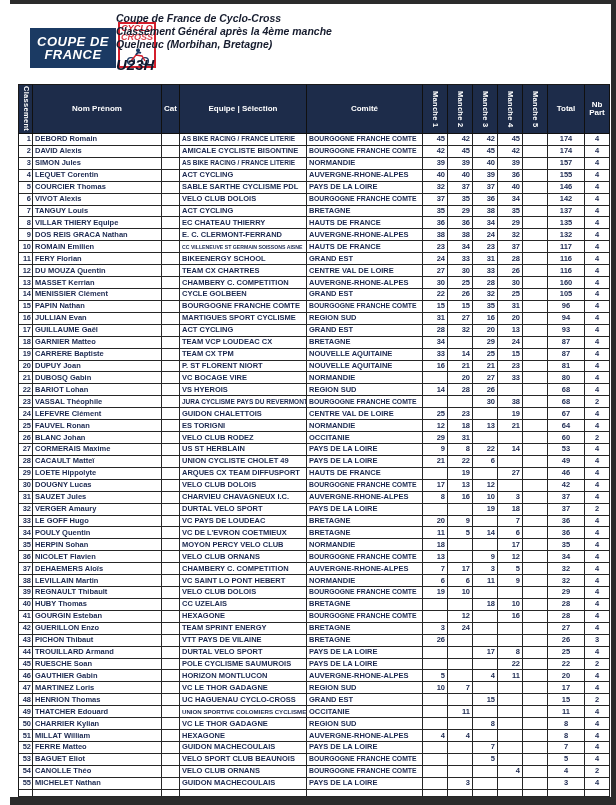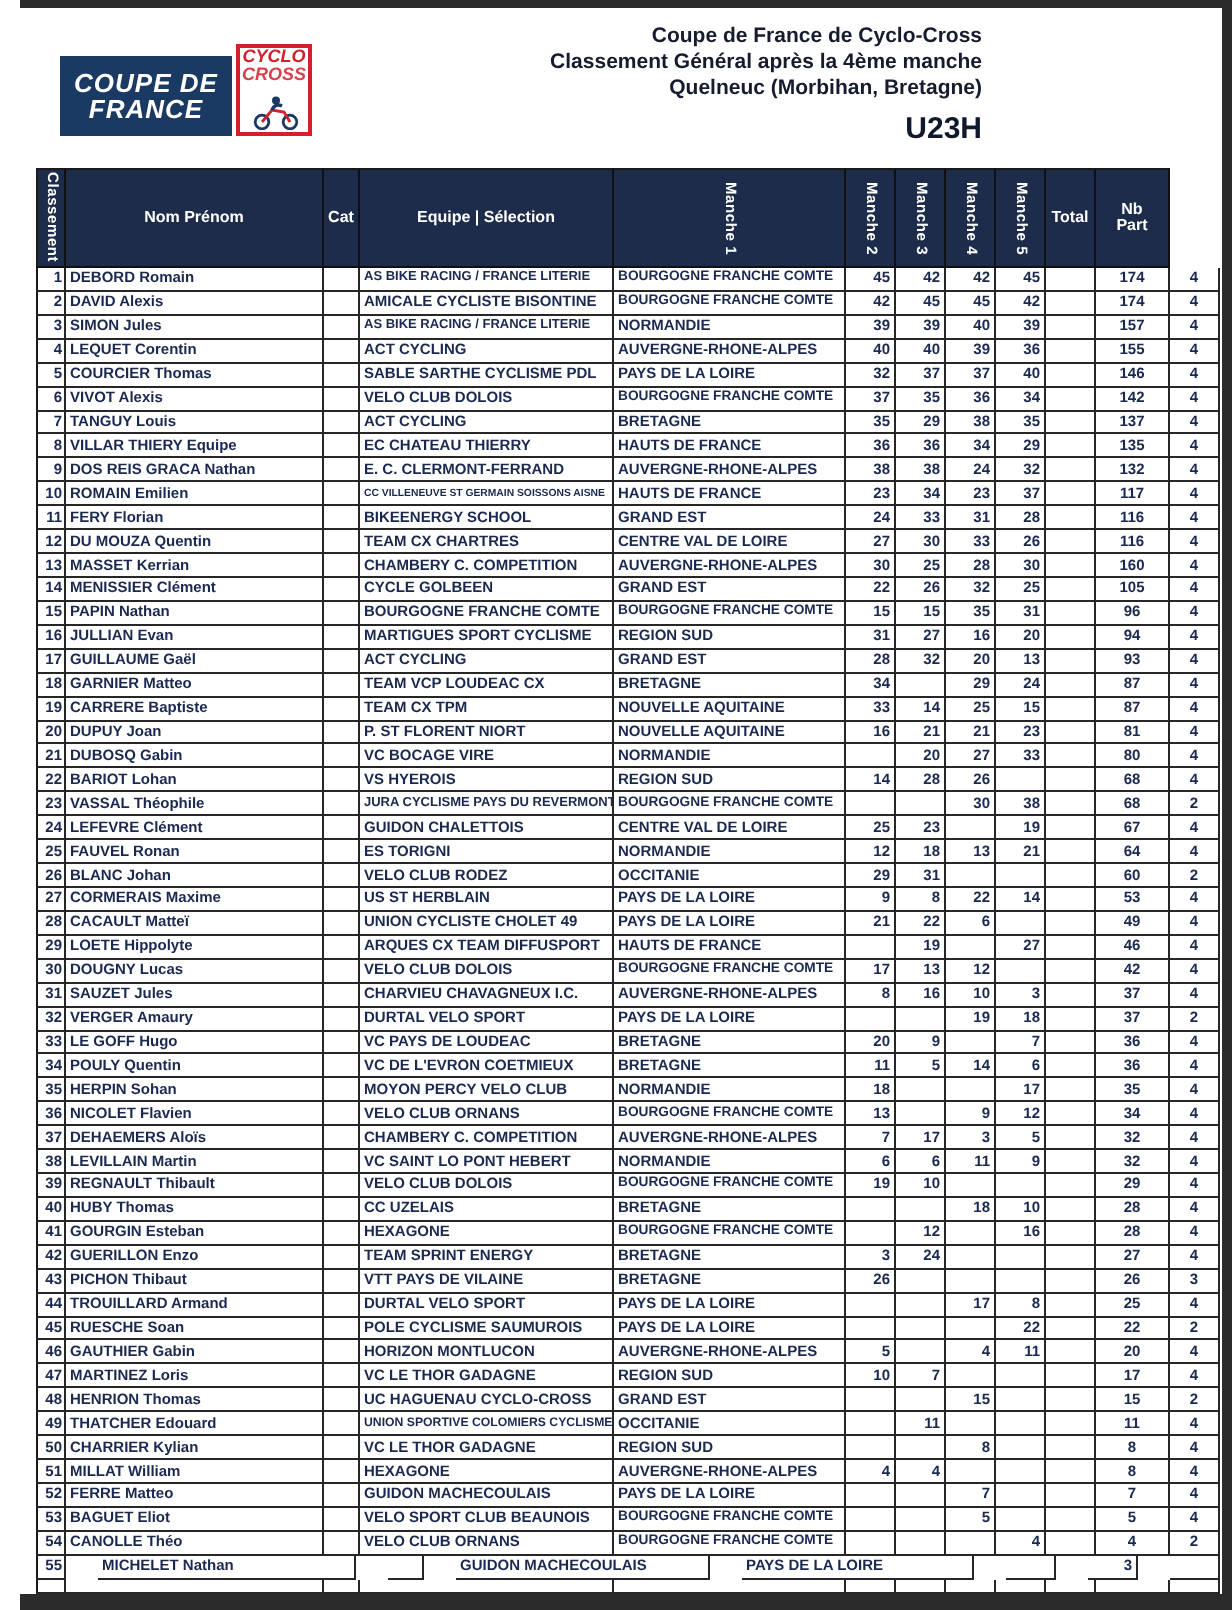--- a/index.html
+++ b/index.html
@@ -6,21 +6,21 @@
   *{box-sizing:border-box;}
   .page{position:relative;width:616px;height:805px;background:#ffffff;overflow:hidden;
         font-family:"Liberation Sans",sans-serif;}
   
   .bar-top{position:absolute;left:10px;top:0;right:0;height:4px;background:#2b2b2b;}
   .bar-right{position:absolute;top:0;right:0;width:5px;height:805px;background:#2b2b2b;}
   .bar-bottom{position:absolute;left:10px;top:797px;right:0;height:8px;background:#2b2b2b;}
 
   
   .hdr{position:absolute;left:0;top:4px;width:611px;height:80px;}
-  .titles{position:absolute;left:116px;right:120px;top:8px;text-align:right;color:#161c2e;}
+  .titles{position:absolute;left:116px;right:120px;top:8px;text-align:left;color:#161c2e;font-style:italic;}
   .tl{font-size:10.5px;font-weight:bold;line-height:13px;}
   .cat{font-size:15px;font-weight:bold;margin-top:5px;color:#10182c;}
 
   .logo-cdf{position:absolute;left:30px;top:18px;display:flex;align-items:flex-end;}
   .cdf-box{background:#1b3a63;color:#fff;width:86px;height:40px;display:flex;flex-direction:column;
            align-items:center;justify-content:center;font-weight:bold;font-style:italic;
            font-size:13px;line-height:13px;letter-spacing:.5px;}
   .cx-box{width:38px;height:46px;background:#fff;border:2px solid #d41f2c;margin-left:2px;
           display:flex;flex-direction:column;align-items:center;padding-top:0;position:relative;}
   .cx-t{color:#d41f2c;font-weight:bold;font-style:italic;font-size:9px;line-height:9px;}
@@ -100,20 +100,23 @@
         <div class="th">
           <span>Nom Prénom</span>
         </div>
         <div class="th">
           <span>Cat</span>
         </div>
         <div class="th">
           <span>Equipe | Sélection</span>
         </div>
         <div class="th">
+          <span>Comité</span>
+        </div>
+        <div class="th">
           <span class="vtext">Manche 1</span>
         </div>
         <div class="th">
           <span class="vtext">Manche 2</span>
         </div>
         <div class="th">
           <span class="vtext">Manche 3</span>
         </div>
         <div class="th">
           <span class="vtext">Manche 4</span>
@@ -878,21 +881,21 @@
         <div class="td col3">VELO CLUB ORNANS</div>
         <div class="td col4" style="font-size: 6.85px;">BOURGOGNE FRANCHE COMTE</div>
         <div class="td col5"></div>
         <div class="td col6"></div>
         <div class="td col7"></div>
         <div class="td col8">4</div>
         <div class="td col9"></div>
         <div class="td col10">4</div>
         <div class="td col11">2</div>
       </div>
-      <div class="t-row body" style="grid-template-columns: 15px 129px 18px 127px 116px 25px 25px 25px 25px 25px 37px 25px; gap: 16px;">
+      <div class="t-row body" style="grid-template-columns: 15px 129px 18px 127px 116px 25px 25px 25px 25px 25px 37px 25px;">
         <div class="td col0">55</div>
         <div class="td col1">MICHELET Nathan</div>
         <div class="td col2"></div>
         <div class="td col3">GUIDON MACHECOULAIS</div>
         <div class="td col4">PAYS DE LA LOIRE</div>
         <div class="td col5"></div>
         <div class="td col6">3</div>
         <div class="td col7"></div>
         <div class="td col8"></div>
         <div class="td col9"></div>

